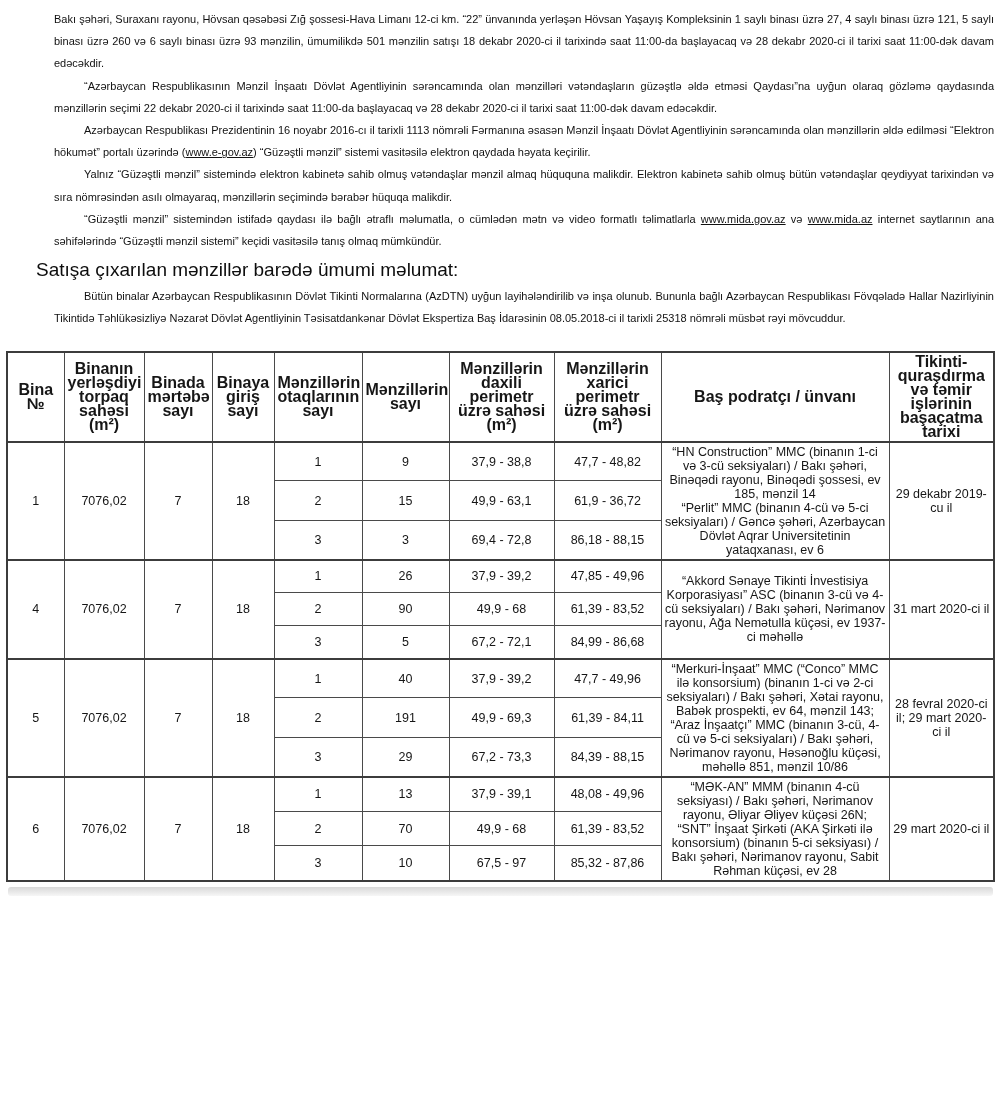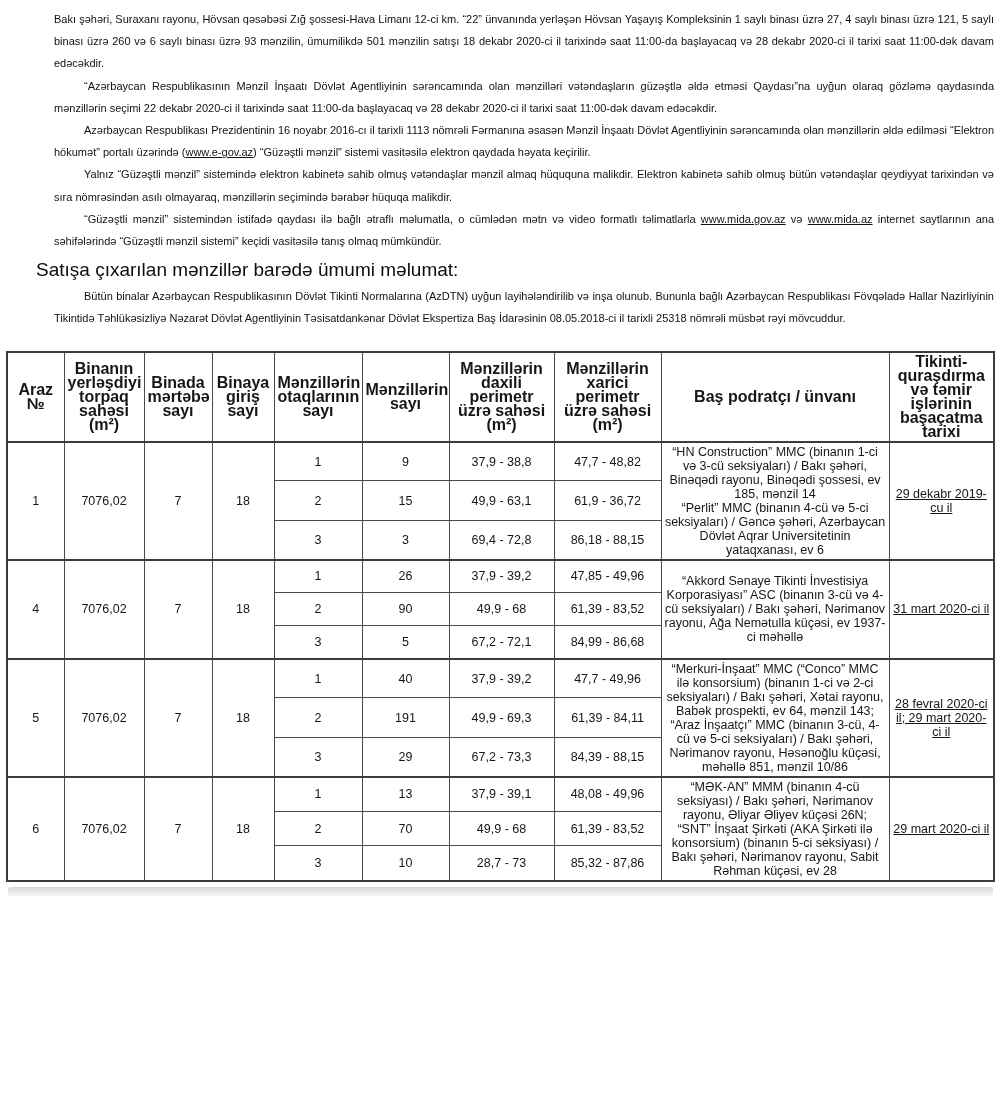--- a/index.html
+++ b/index.html
@@ -48,21 +48,21 @@
     height: 67px;
     line-height: 14px;
   }
   table.flats td {
     font-size: 12.5px;
     line-height: 14px;
   }
   td.cell-otaq, td.cell-say, td.cell-daxili, td.cell-xarici { height: 33px; }
   td.cell-podratci { font-size: 12px; line-height: 13.5px; padding: 3px 4px; }
   td.cell-podratci .contractor-line { margin: 0; }
-  td.cell-tarix { font-size: 12.5px; line-height: 15px; text-decoration: underline; }
+  td.cell-tarix { font-size: 12.5px; line-height: 15px; }
   tr.group-start td { border-top: 2px solid #3c3c3c; }
   .bottom-shade {
     margin: 5px auto 0 auto;
     width: 985px; height: 9px;
     border-radius: 3px;
     background: linear-gradient(#b9b9b9, #efefef);
     opacity: 0.55;
   }
 </style>
 </head>
@@ -100,21 +100,21 @@
         <col style="width:62px">
       <col style="width:88px">
         <col style="width:87px">
         <col style="width:105px">
         <col style="width:107px">
       <col style="width:228px">
         <col style="width:105px">
     </colgroup>
     <thead>
       <tr>
-        <th>Araz №</th>
+        <th>Bina №</th>
         <th>Binanın yerləşdiyi torpaq sahəsi (m²)</th>
         <th>Binada mərtəbə sayı</th>
         <th>Binaya giriş sayı</th>
         <th>Mənzillərin otaqlarının sayı</th>
         <th>Mənzillərin sayı</th>
         <th>Mənzillərin daxili perimetr üzrə sahəsi (m²)</th>
         <th>Mənzillərin xarici perimetr üzrə sahəsi (m²)</th>
         <th>Baş podratçı / ünvanı</th>
         <th>Tikinti-quraşdırma və təmir işlərinin başaçatma tarixi</th>
       </tr>
@@ -221,20 +221,20 @@
       </tr>
       <tr>
         <td class="cell-otaq">2</td>
         <td class="cell-say">70</td>
         <td class="cell-daxili">49,9 - 68</td>
         <td class="cell-xarici">61,39 - 83,52</td>
       </tr>
       <tr>
         <td class="cell-otaq">3</td>
         <td class="cell-say">10</td>
-        <td class="cell-daxili">28,7 - 73</td>
+        <td class="cell-daxili">67,5 - 97</td>
         <td class="cell-xarici">85,32 - 87,86</td>
       </tr>
     </tbody>
   </table>
 
   <div class="bottom-shade"></div>
 </div>
 
 </body></html>

